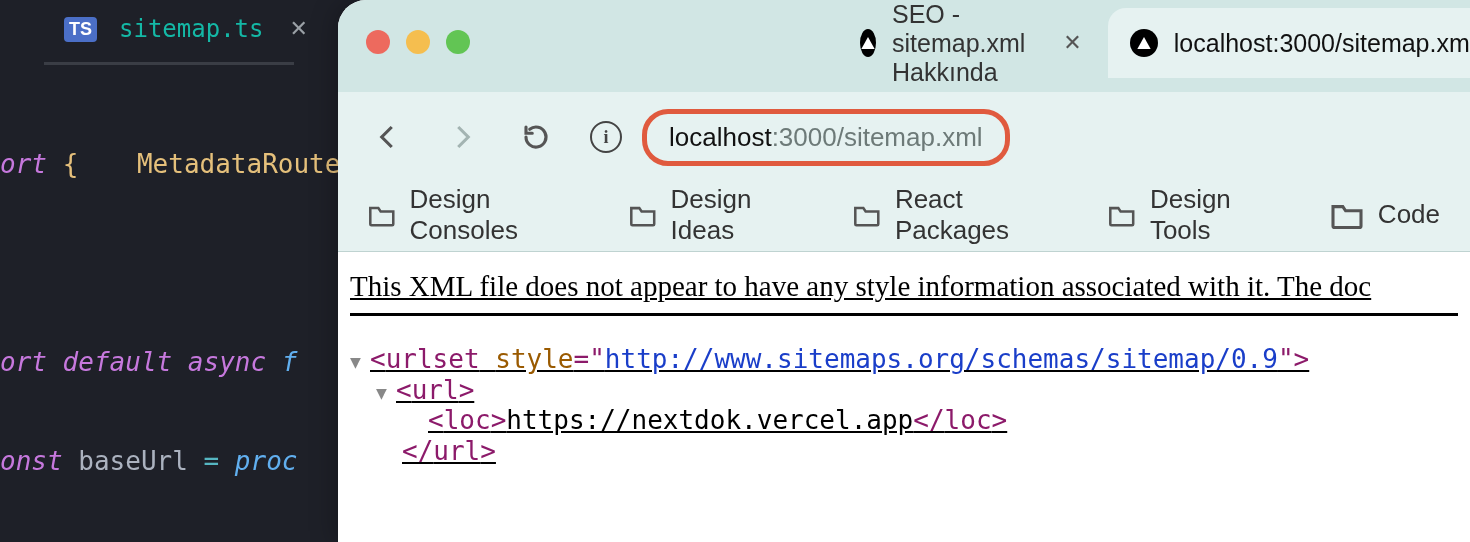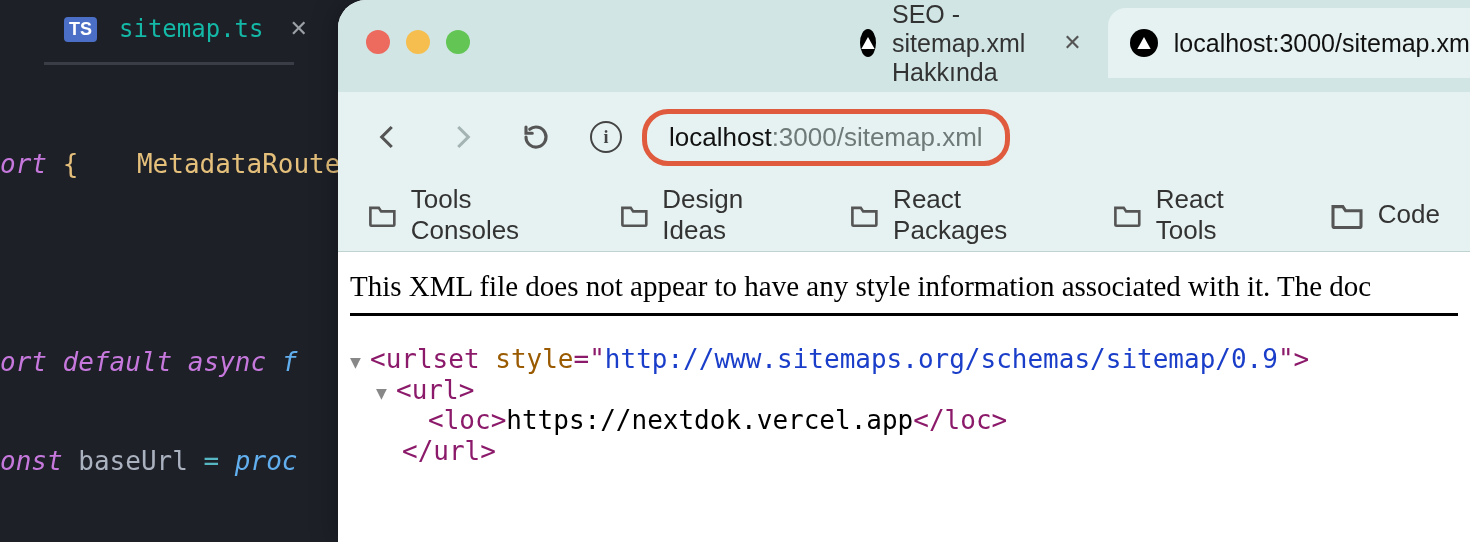--- a/index.html
+++ b/index.html
@@ -193,20 +193,21 @@
       width: 34px; height: 28px;
       display:flex;
     }
     .folder-icon svg { width: 100%; height:100%; stroke:#555; fill:none; stroke-width:2.2; }
 
     .page {
       flex: 1;
       background: #fff;
       padding: 14px 12px 0;
       overflow: hidden;
+      text-decoration: underline;
     }
     .xml-notice {
       font-family: Georgia, 'Times New Roman', serif;
       font-size: 29px;
       color: #000;
       padding: 4px 0 10px;
       border-bottom: 3px solid #000;
       white-space: nowrap;
     }
     .xml {
@@ -304,21 +305,21 @@
     </div>
   </div>
 
   <div class="bookmarks">
     <div class="bm">
       <span class="folder-icon">
           <svg viewBox="0 0 24 20">
             <path d="M2 4h7l2 3h11v11a1 1 0 0 1-1 1H3a1 1 0 0 1-1-1V4z"></path>
           </svg>
         </span>
-      <span>Tools Consoles</span>
+      <span>Design Consoles</span>
     </div>
     <div class="bm">
       <span class="folder-icon">
           <svg viewBox="0 0 24 20">
             <path d="M2 4h7l2 3h11v11a1 1 0 0 1-1 1H3a1 1 0 0 1-1-1V4z"></path>
           </svg>
         </span>
       <span>Design Ideas</span>
     </div>
     <div class="bm">
@@ -328,21 +329,21 @@
           </svg>
         </span>
       <span>React Packages</span>
     </div>
     <div class="bm">
       <span class="folder-icon">
           <svg viewBox="0 0 24 20">
             <path d="M2 4h7l2 3h11v11a1 1 0 0 1-1 1H3a1 1 0 0 1-1-1V4z"></path>
           </svg>
         </span>
-      <span>React Tools</span>
+      <span>Design Tools</span>
     </div>
     <div class="bm">
       <span class="folder-icon">
           <svg viewBox="0 0 24 20">
             <path d="M2 4h7l2 3h11v11a1 1 0 0 1-1 1H3a1 1 0 0 1-1-1V4z"></path>
           </svg>
         </span>
       <span>Code</span>
     </div>
   </div>

